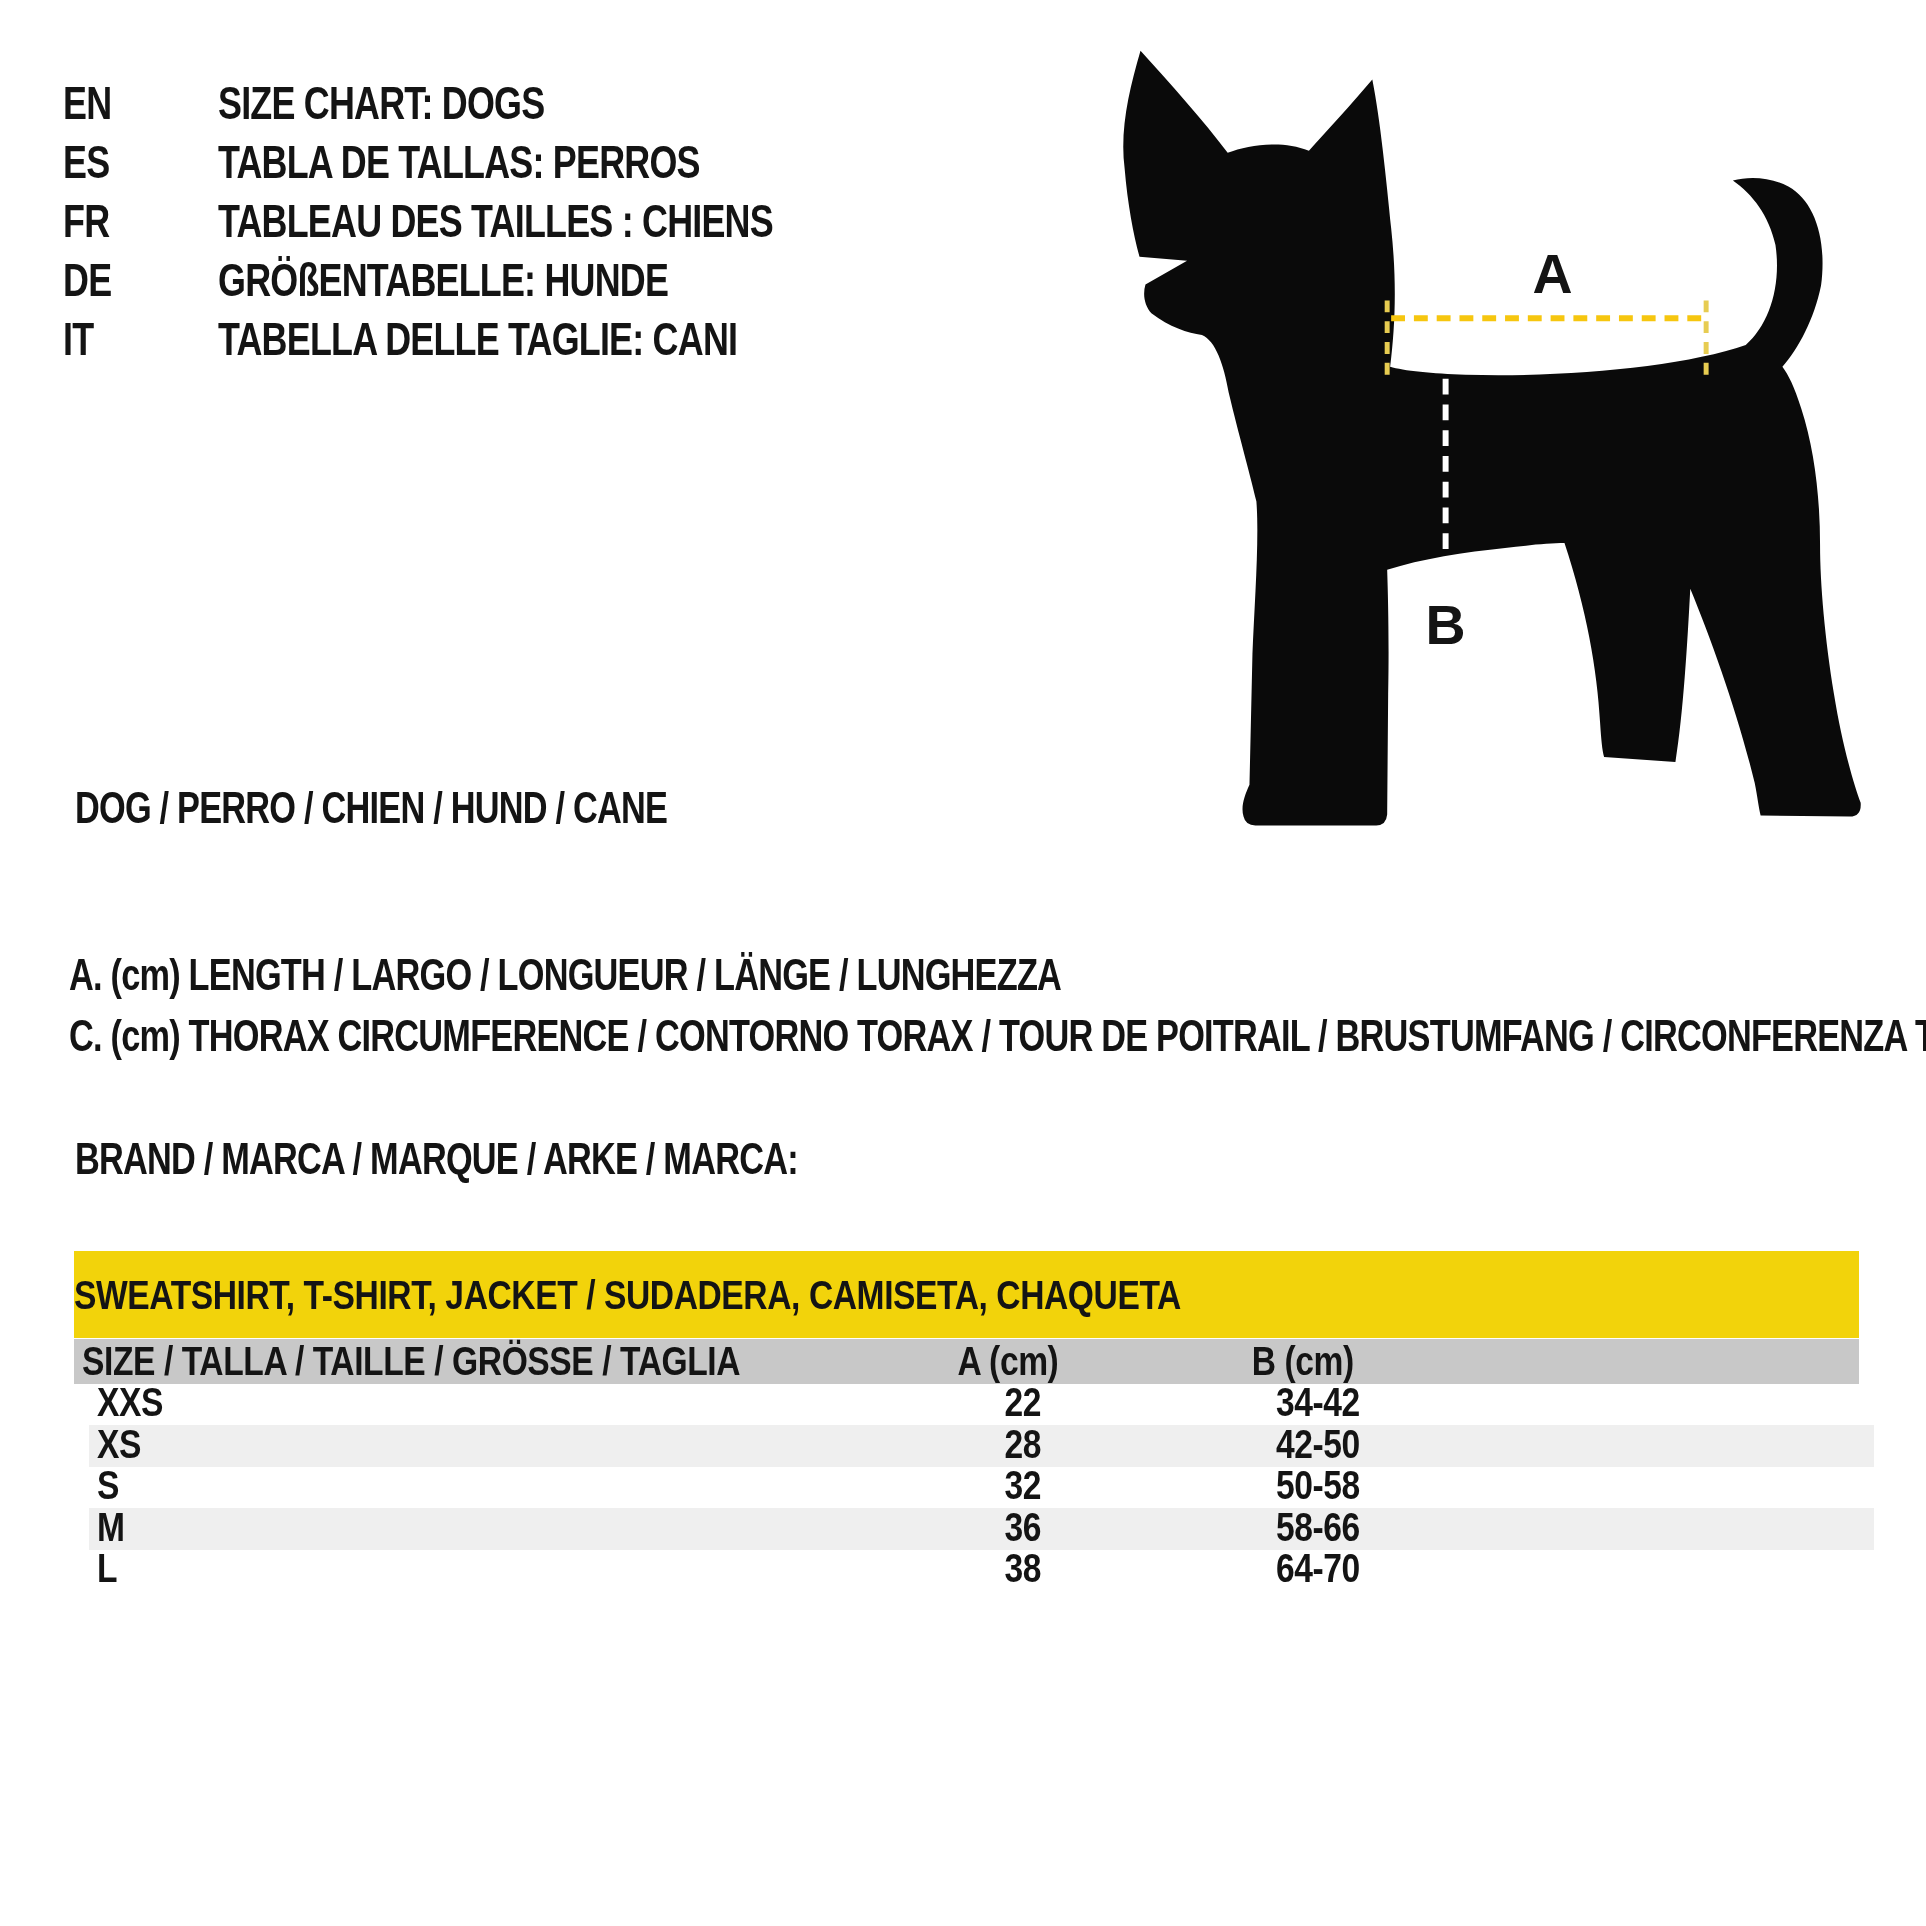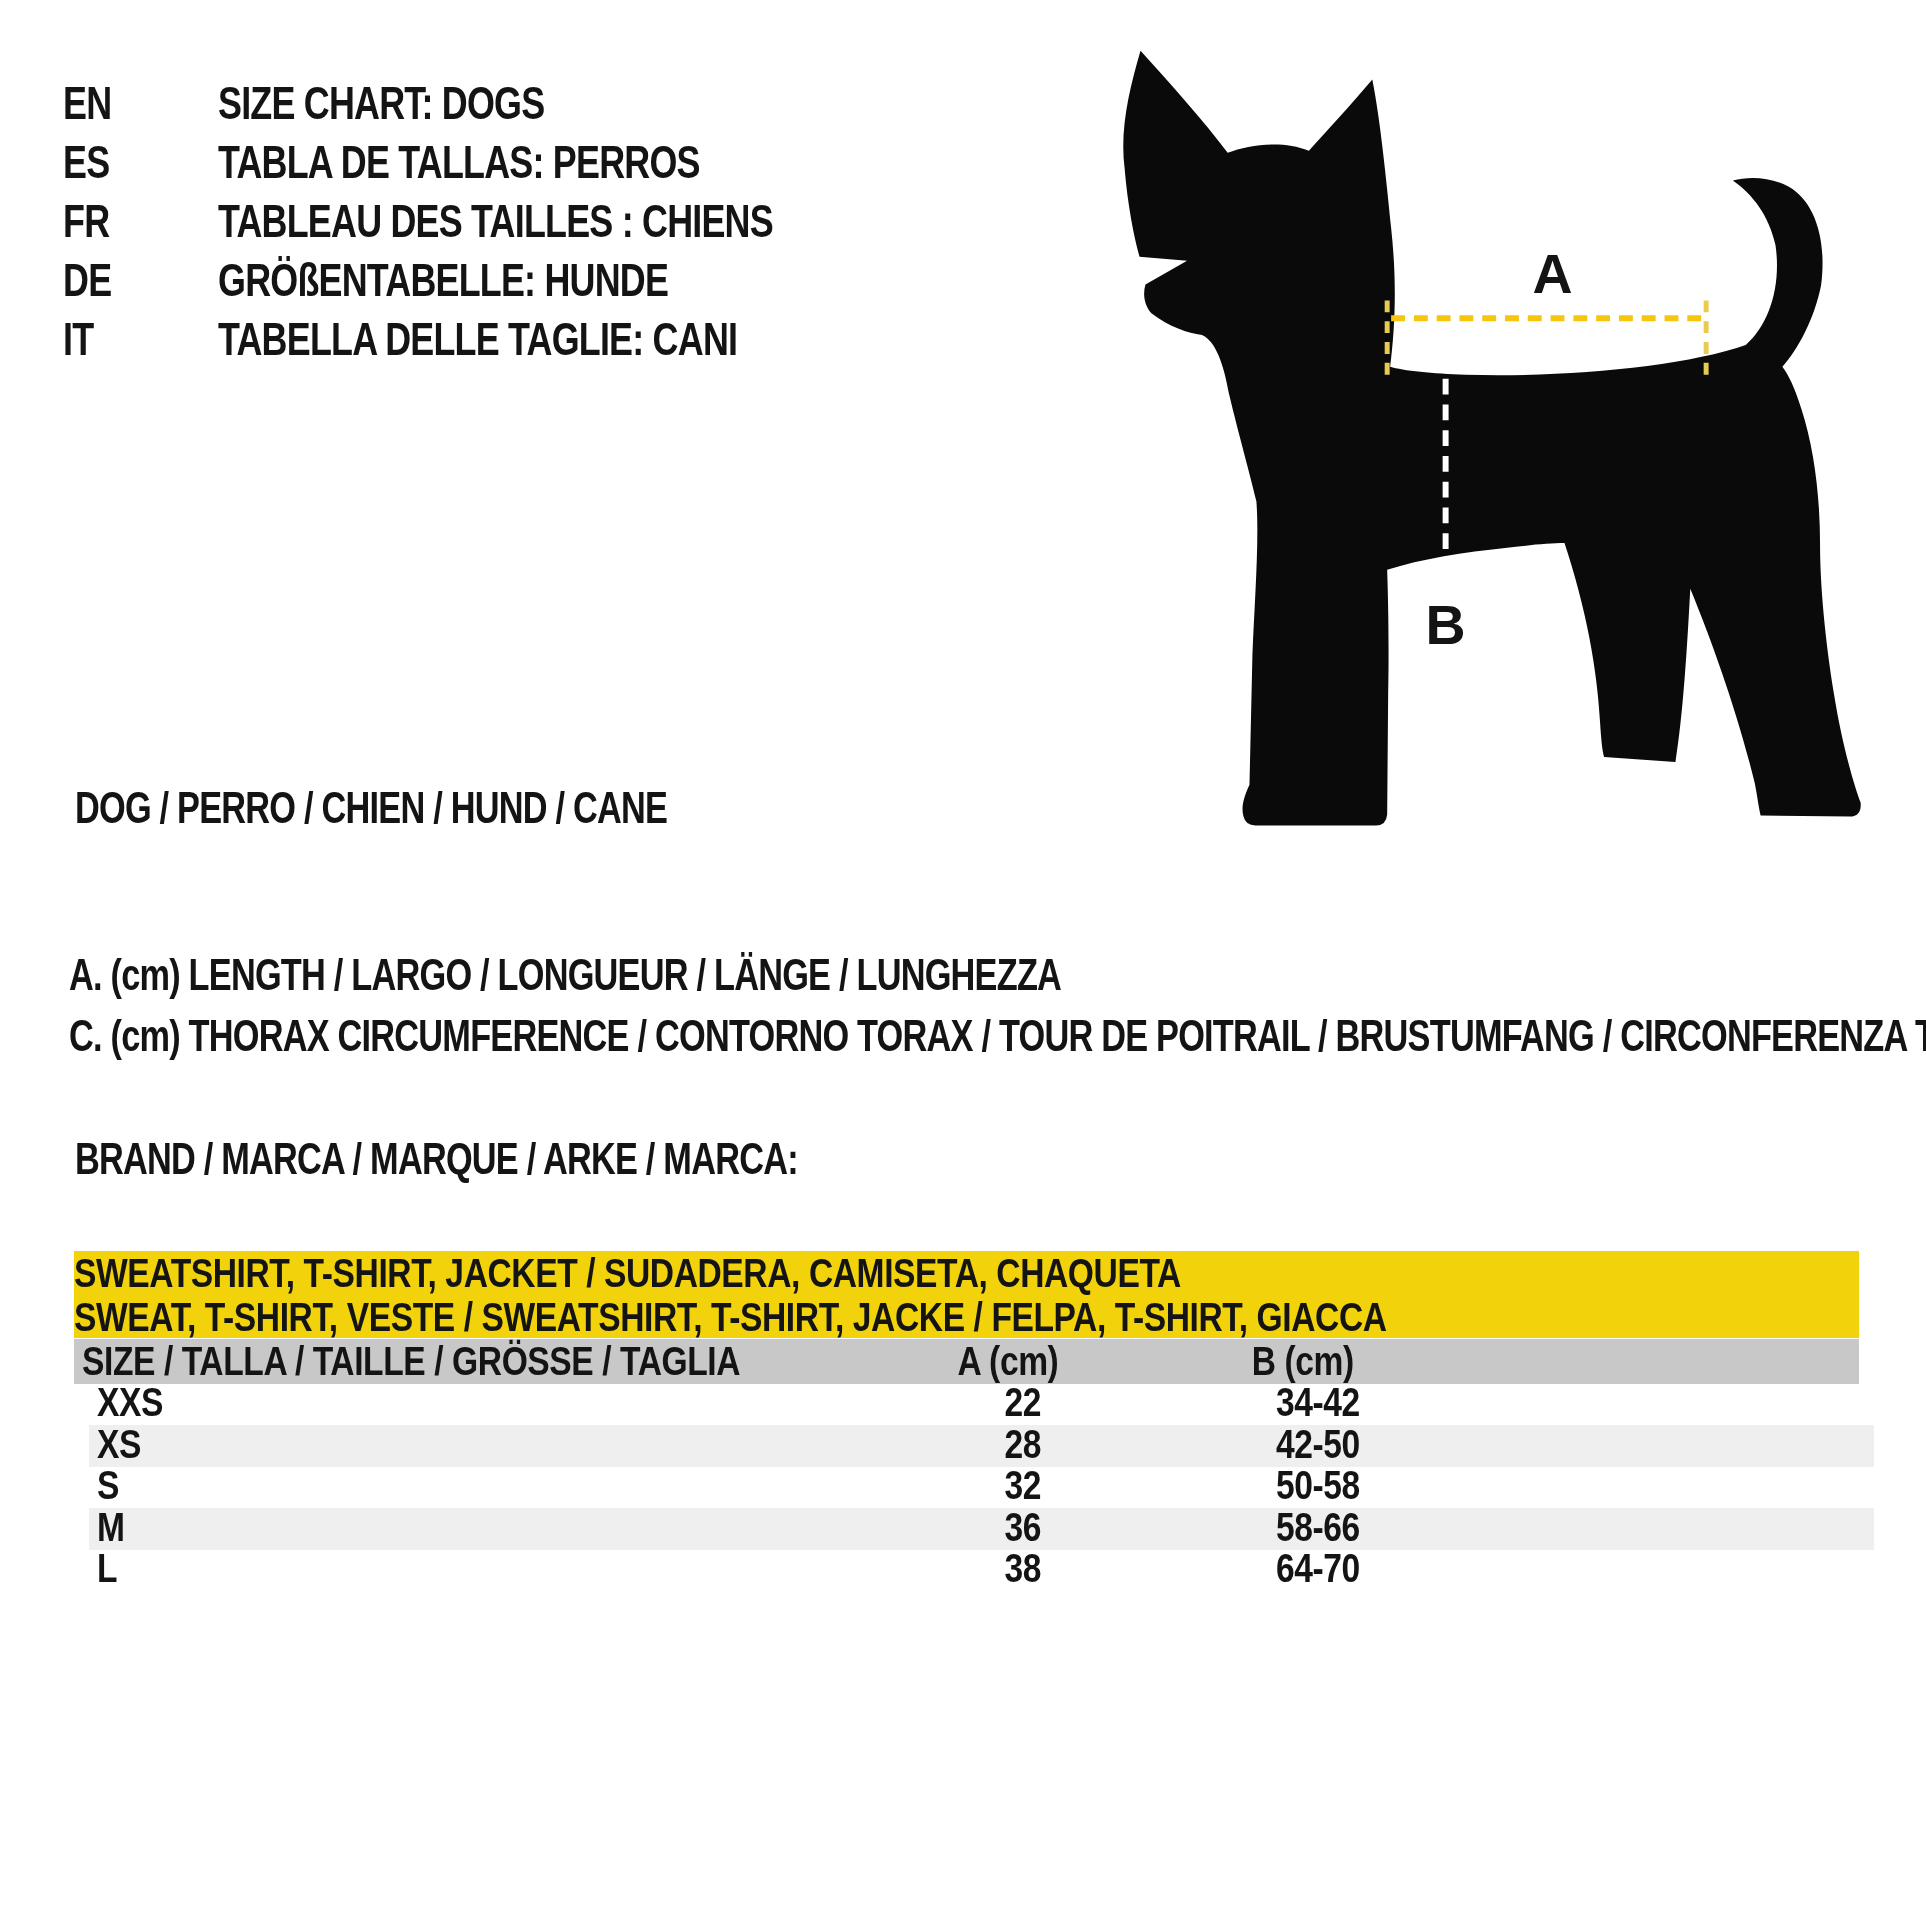--- a/index.html
+++ b/index.html
@@ -121,21 +121,20 @@
 <div class="abs bodyline" style="left:69px;top:1006px;">
   <span class="cz">C. (cm) THORAX CIRCUMFERENCE / CONTORNO TORAX / TOUR DE POITRAIL / BRUSTUMFANG / CIRCONFERENZA TORACE</span>
 </div>
 
 <div class="abs bodyline" style="left:75px;top:1129px;">
   <span class="cz">BRAND / MARCA / MARQUE / ARKE / MARCA:</span>
 </div>
 
 <div class="abs band">
   <div class="band-line"><span class="czl">SWEATSHIRT, T-SHIRT, JACKET / SUDADERA, CAMISETA, CHAQUETA</span></div>
-  <div class="band-line"><span class="czl">SWEAT, T-SHIRT, VESTE / SWEATSHIRT, T-SHIRT, JACKE / FELPA, T-SHIRT, GIACCA</span></div>
 </div>
 
 <div class="abs thead">
   <span class="cell col-size">
       <span class="czl">SIZE / TALLA / TAILLE / GRÖSSE / TAGLIA</span>
     </span>
   <span class="cell col-a">
       <span class="czc">A (cm)</span>
     </span>
   <span class="cell col-b">

